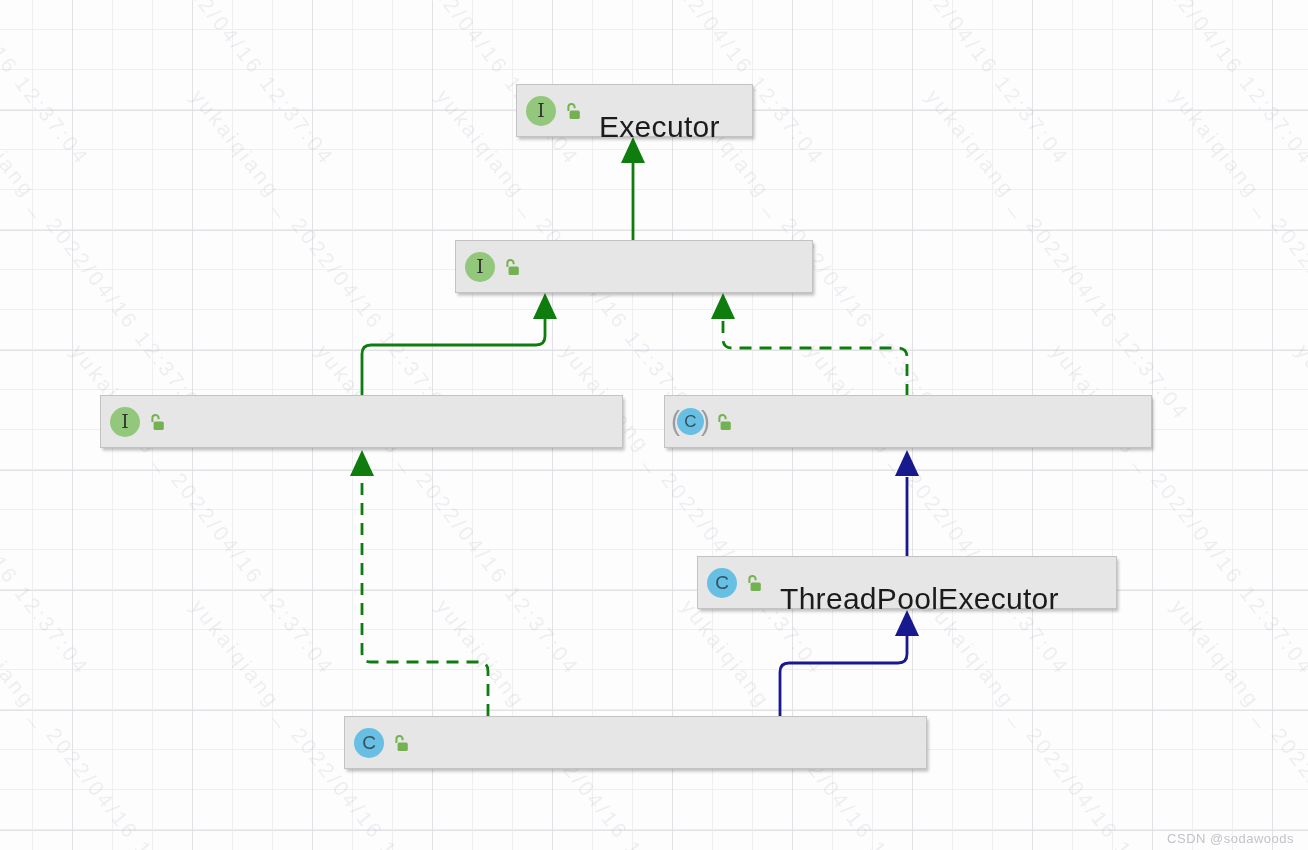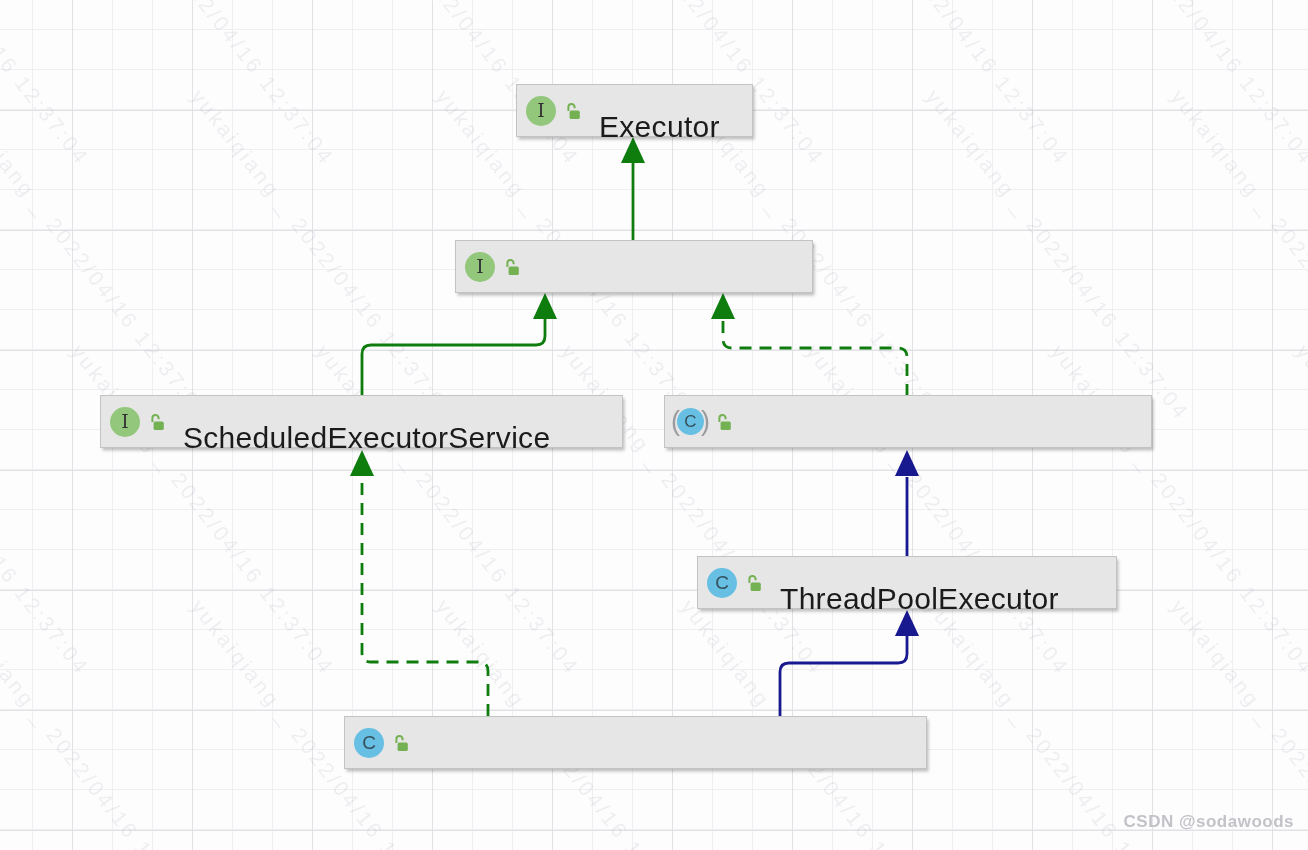--- a/index.html
+++ b/index.html
@@ -42,22 +42,22 @@
   .iface>span{font-family:"DejaVu Serif", serif;font-size:19px;font-weight:500;color:#323232;line-height:1;}
   .cls{background:var(--class-icon);}
   .cls>span{font-size:19px;font-weight:500;color:#35505c;line-height:1;}
   .abstract-wrap{width:auto;border-radius:0;background:none;display:flex;align-items:center;}
   .abstract-wrap .paren{font-size:27px;color:#9b9ba0;font-weight:400;line-height:1;margin:0 -3px;}
   .abstract-wrap .ic{width:27px;height:27px;}
   .abstract-wrap .cls>span{font-size:17px;}
   .lock{margin-left:9px;flex:0 0 auto;}
   .lbl{margin-left:17px;font-size:30px;color:#1b1b1b;letter-spacing:0.3px;white-space:nowrap;margin-top:33px;}
   #credit{
-    position:absolute;right:14px;bottom:18px;z-index:3;
-    font-size:17px;color:#c2c2c8;letter-spacing:0.5px;font-weight:bold;
+    position:absolute;right:14px;bottom:4px;z-index:3;
+    font-size:13px;color:#c2c2c8;letter-spacing:0.5px;
   }
 </style>
 </head>
 <body>
 
 <div id="wm">
     <span style="left: -160px; top: -170px;">yukaiqiang _ 2022/04/16 12:37:04</span>
     <span style="left: 85px; top: -170px;">yukaiqiang _ 2022/04/16 12:37:04</span>
     <span style="left: 330px; top: -170px;">yukaiqiang _ 2022/04/16 12:37:04</span>
     <span style="left: 575px; top: -170px;">yukaiqiang _ 2022/04/16 12:37:04</span>
@@ -128,21 +128,20 @@
 </div>
 
 <div class="node" style="left:100px;top:395px;width:523px">
   <span class="ic iface">
       <span>I</span>
     </span>
   <svg class="lock" width="17" height="18" viewBox="0 0 17 18">
     <path d="M3.4 9 L3.4 5.1 A3.1 3.1 0 0 1 9.6 5.1 L9.6 6.3" fill="none" stroke="#74b152" stroke-width="2"></path>
     <rect x="4.6" y="8.6" width="10.2" height="8.4" rx="1.6" fill="#74b152"></rect>
   </svg>
-  <span class="lbl">ScheduledExecutorService</span>
 </div>
 
 <div class="node" style="left:664px;top:395px;width:488px">
   <span class="ic abstract-wrap">
     <span class="paren">(</span>
     <span class="ic cls">
         <span>C</span>
       </span>
     <span class="paren">)</span>
   </span>

